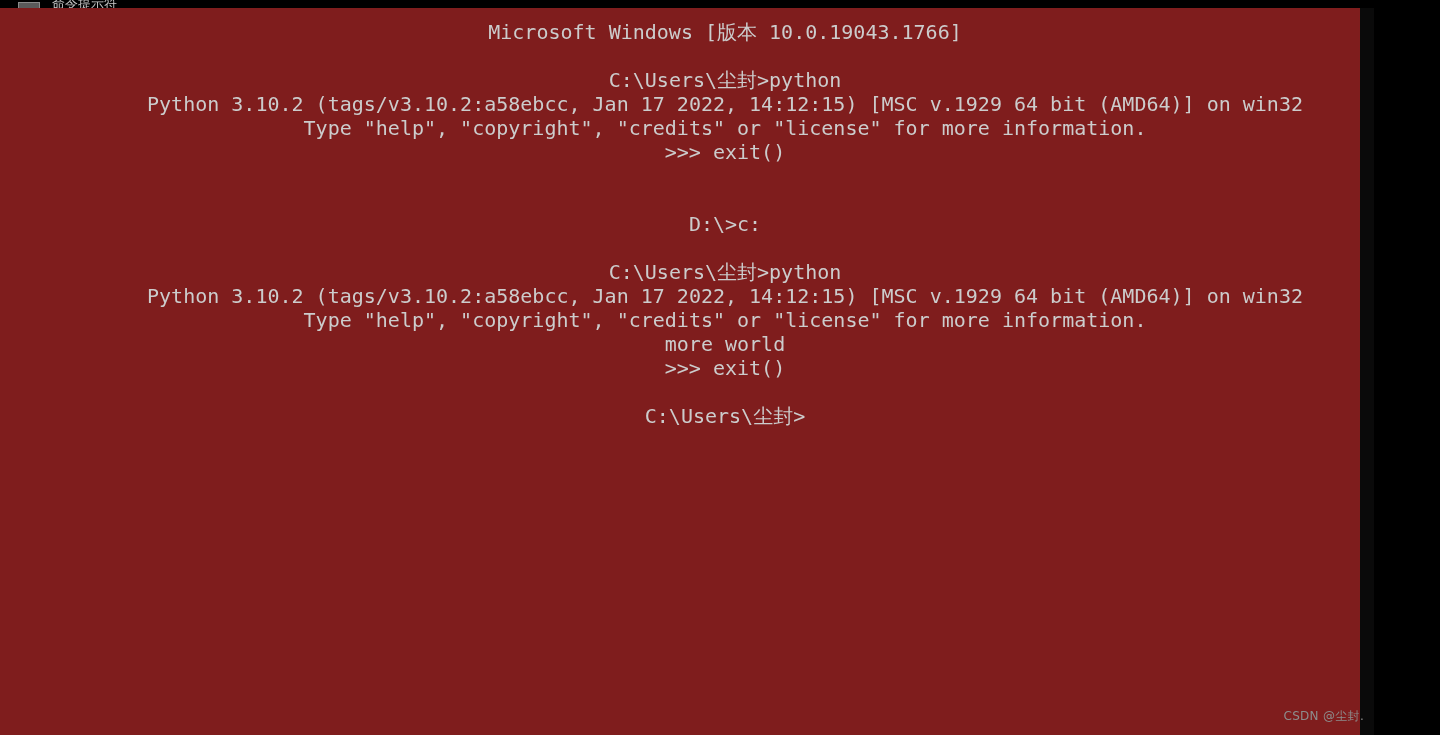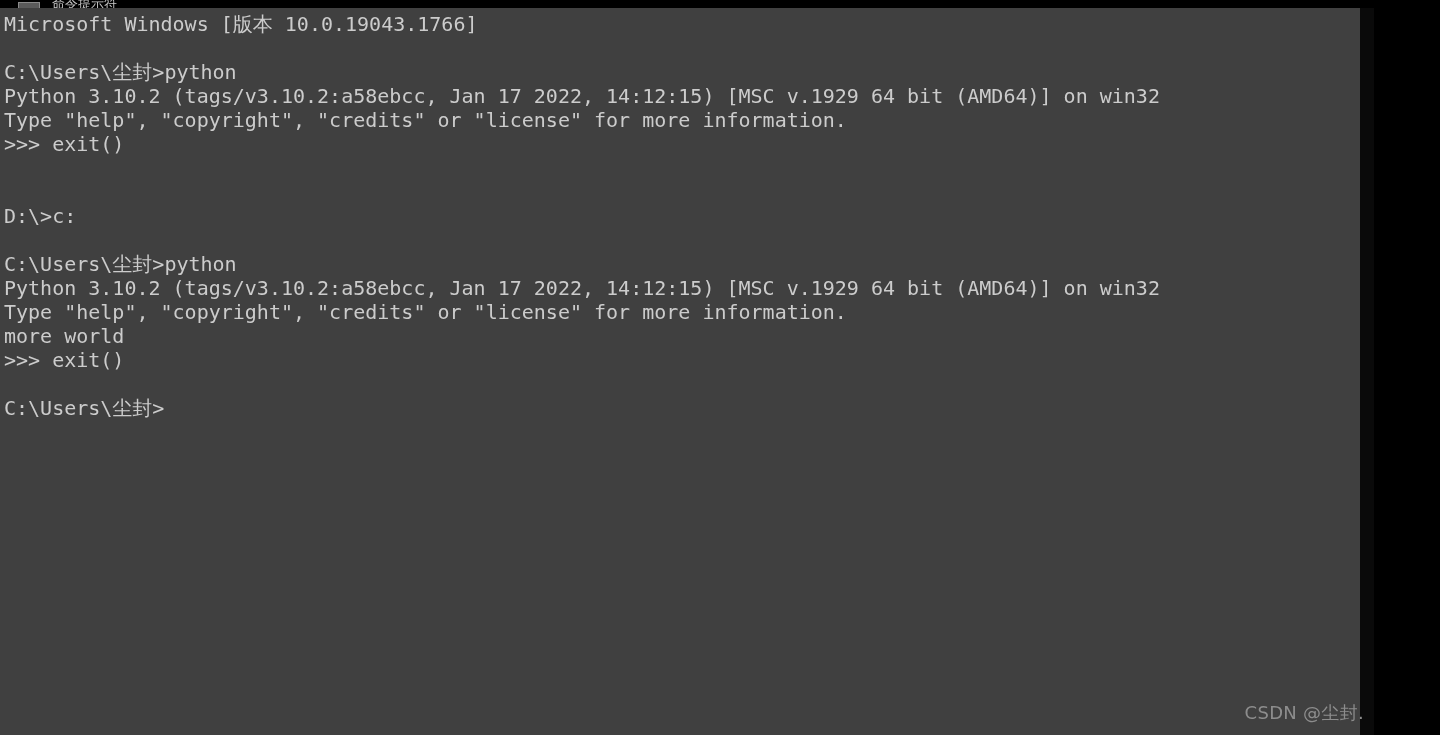--- a/index.html
+++ b/index.html
@@ -11,22 +11,23 @@
     width: 1440px;
     height: 735px;
     overflow: hidden;
     font-family: "DejaVu Sans Mono", "Liberation Mono", monospace;
   }
 
   #console-window {
     position: relative;
     width: 1374px;
     height: 735px;
-    background: #404040;
+    background: #7f1d1d;
     overflow: hidden;
+    text-align: center;
   }
 
   
   #title-bar {
     position: absolute;
     top: 0;
     left: 0;
     width: 1440px;
     height: 8px;
     background: #000000;
@@ -62,21 +63,21 @@
     height: 727px;
     background: #0a0a0a;
   }
 
   #terminal-output {
     position: absolute;
     top: 8px;
     left: 0;
     width: 1426px;
     padding: 0;
-    margin: 4px;
+    margin: 12px;
   }
 
   .term-line {
     height: 24px;
     line-height: 24px;
     font-size: 20px;
     letter-spacing: 0px;
     color: #cccccc;
     white-space: pre;
     padding-left: 0px;
@@ -85,21 +86,21 @@
   }
   .term-line.blank {
     color: transparent;
   }
 
   #watermark {
     position: absolute;
     right: 10px;
     bottom: 10px;
     font-family: "DejaVu Sans", "Liberation Sans", sans-serif;
-    font-size: 18px;
+    font-size: 12px;
     color: #8d8d8d;
     white-space: nowrap;
     letter-spacing: 0.3px;
   }
 </style>
 </head>
 <body>
 
 <div id="console-window">
 

